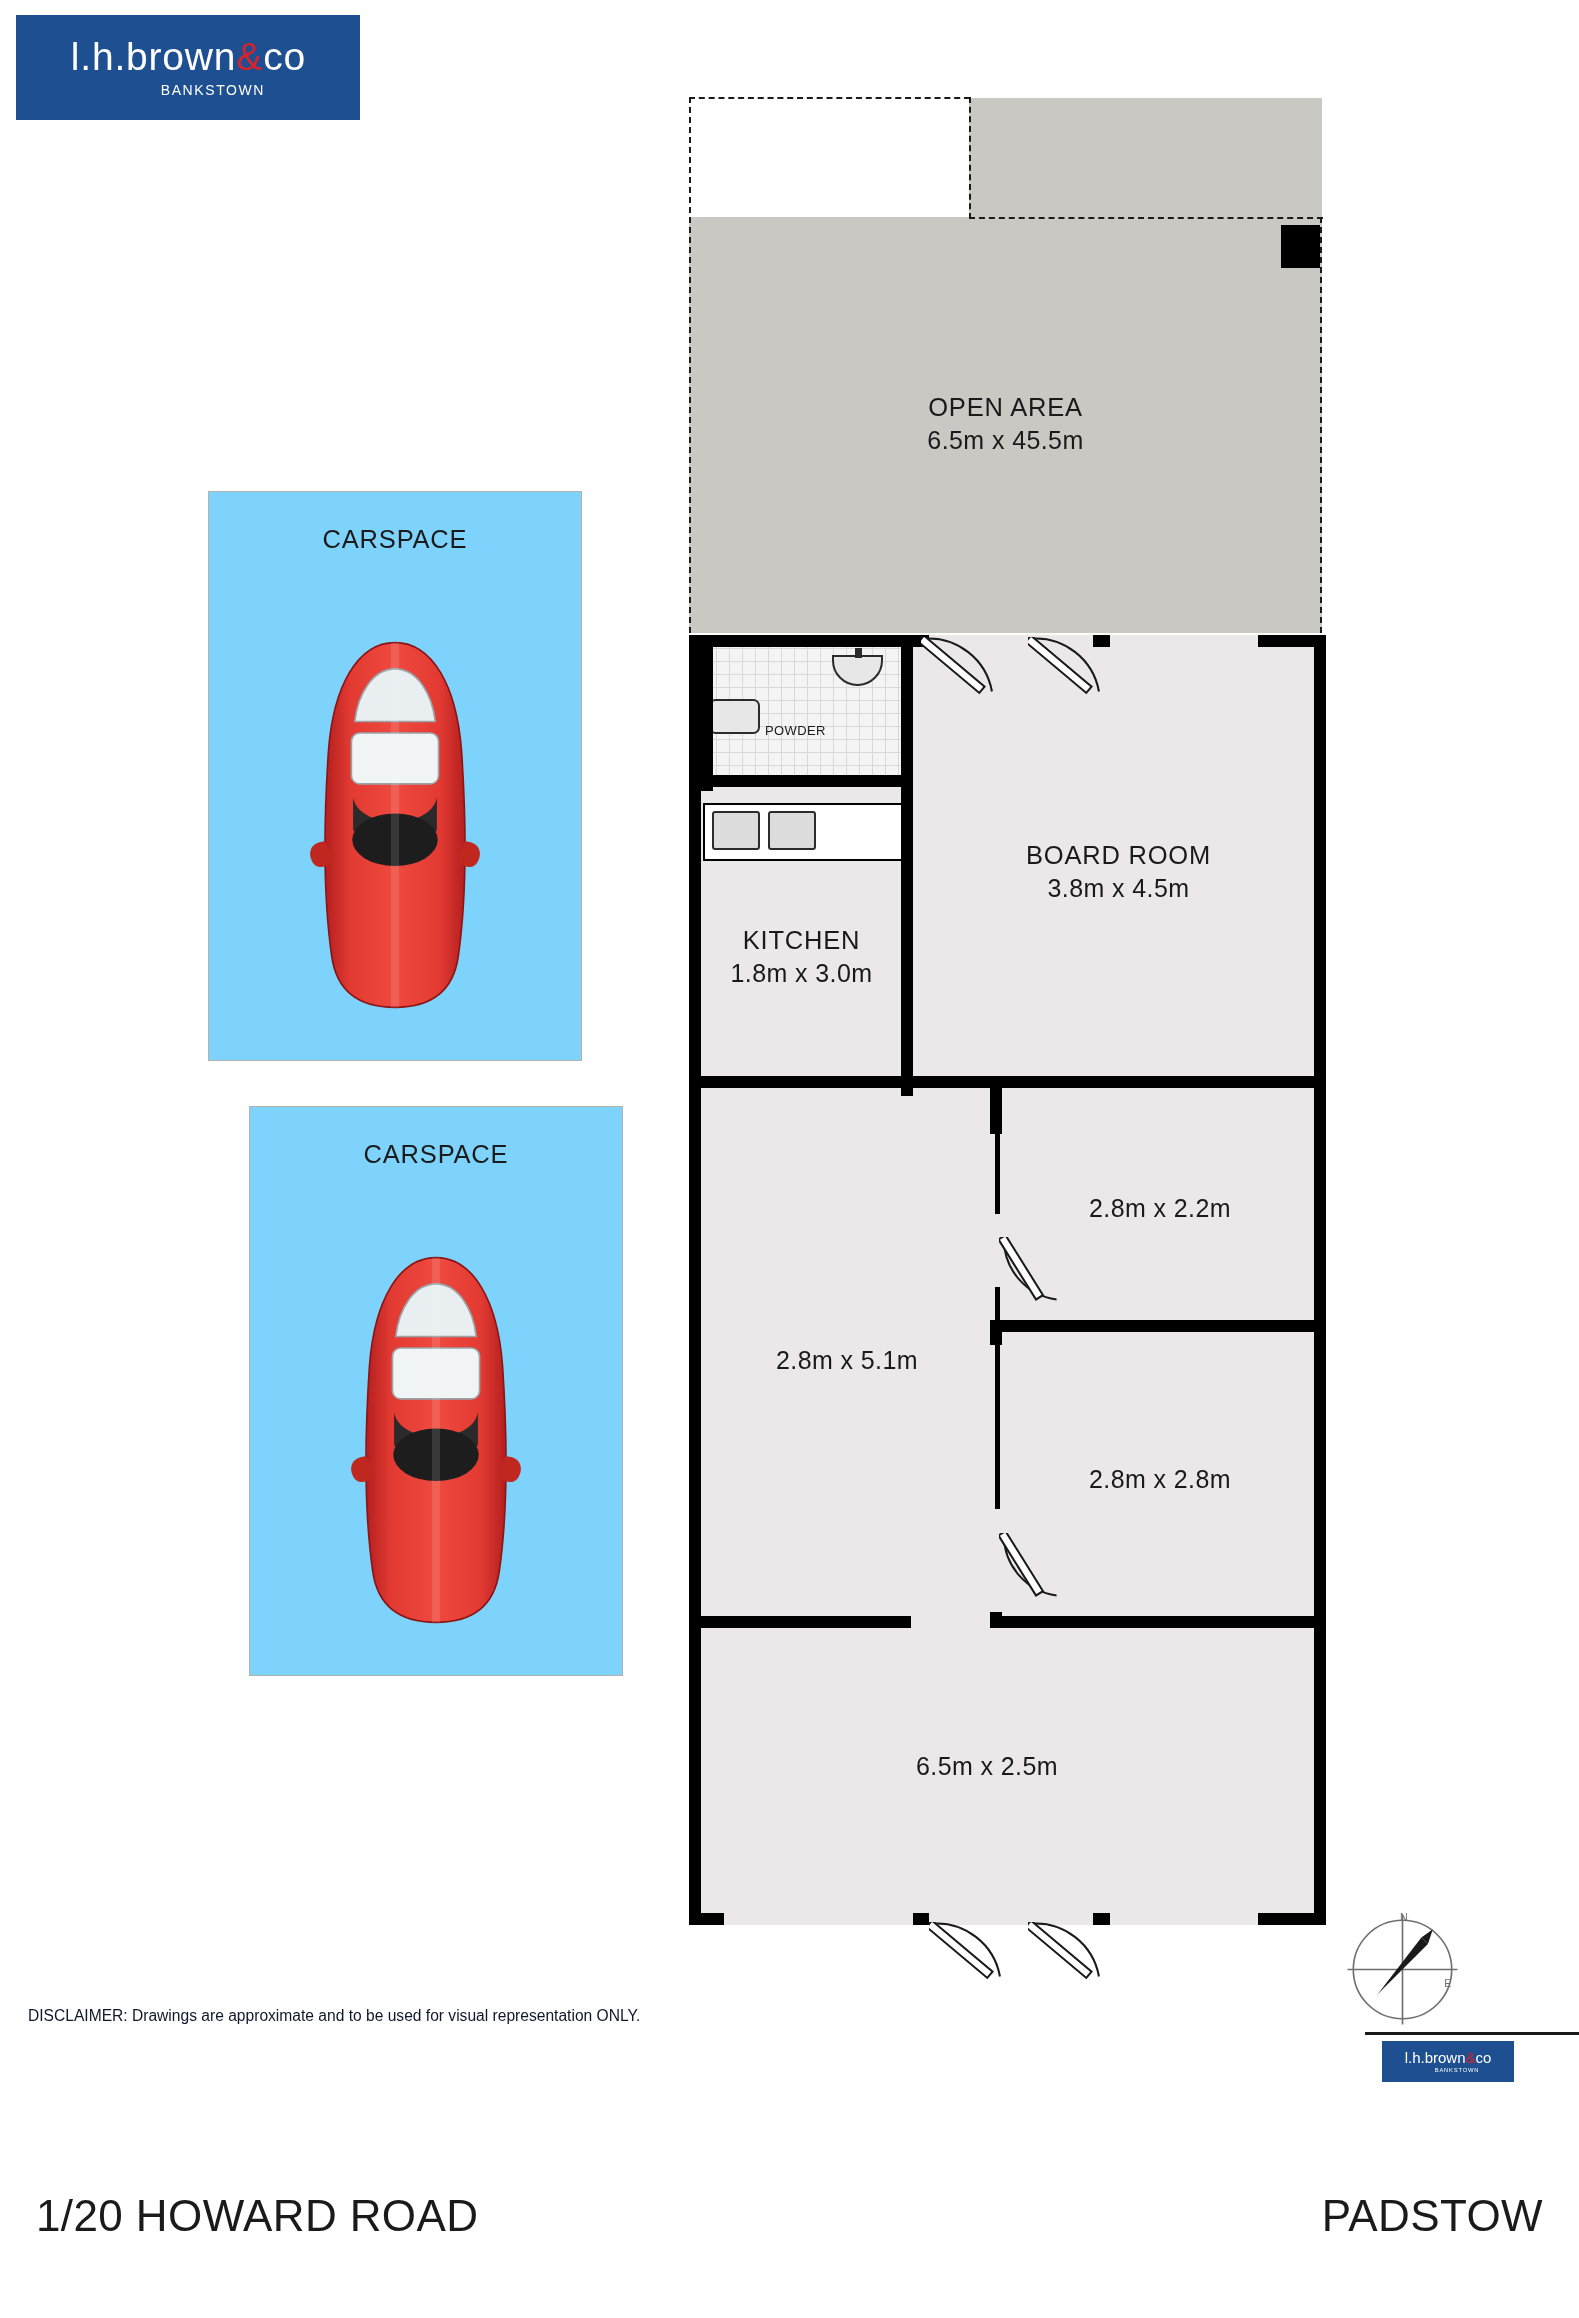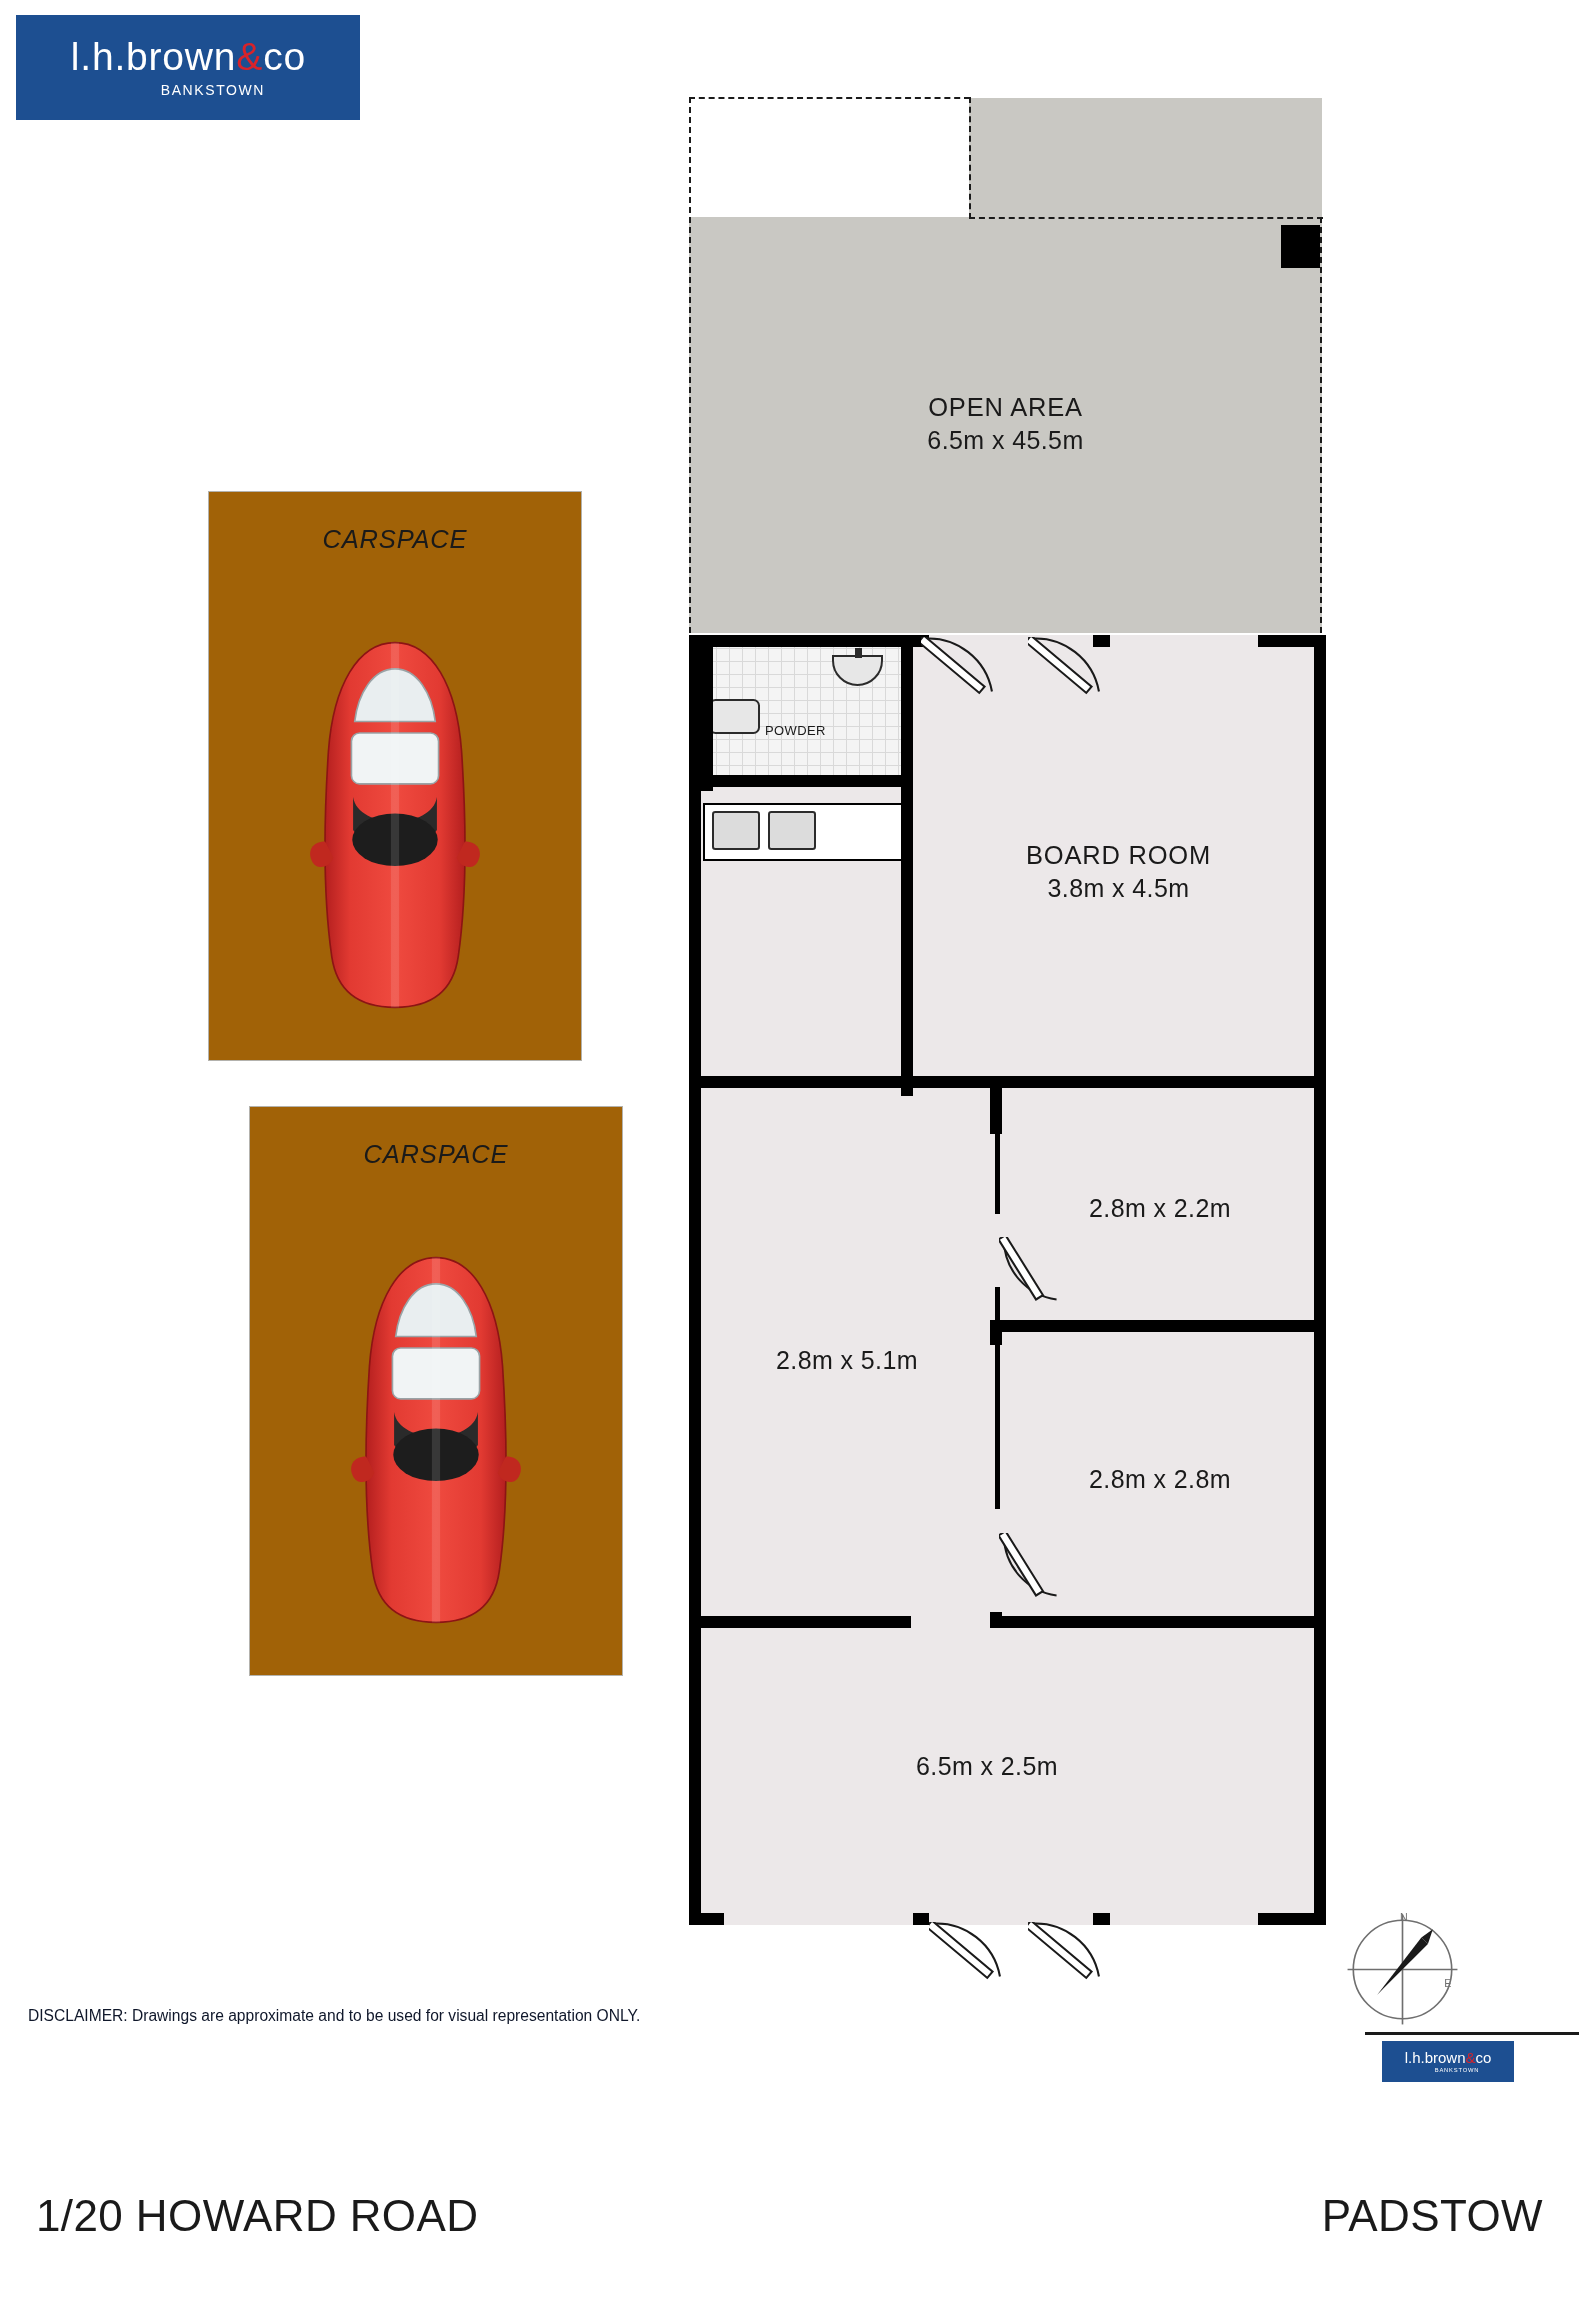--- a/index.html
+++ b/index.html
@@ -27,23 +27,22 @@
   }
   #brand-logo .brand-main .amp { color:#d8232a; }
   #brand-logo .brand-sub {
     font-size:14px; letter-spacing:1.6px; color:#ffffff;
     margin-top:6.6px; margin-left:49px;
   }
 
   
   .carspace {
     position:absolute;
-    background:#a16207;
+    background:#7dd3fc;
     border:1.6px solid #b3b2ad;
-    font-style:italic;
   }
   .carspace .cs-label {
     position:absolute; left:0; right:0; top:33px;
     text-align:center; font-size:25.5px; letter-spacing:0.8px; color:#1a1a1a;
   }
   #carspace-1 { left:208px; top:491px; width:374px; height:570px; }
   #carspace-2 { left:249px; top:1106px; width:374px; height:570px; }
   .car-wrap { position:absolute; left:50%; transform:translateX(-50%); top:144px; width:189px; height:378px; }
 
   
@@ -249,20 +248,24 @@
 
   <div class="room" style="left:929px; top:615px; width:164px; height:11.5px;"></div>
   <div class="room" style="left:1110px; top:615px; width:148px; height:11.5px;"></div>
 
   <div class="wall" style="left:701px; top:615px; width:11.5px; height:156px;"></div>
   <div class="wall" style="left:901px; top:615px; width:11.5px; height:247px;"></div>
   <div class="wall" style="left:701px; top:755px; width:212px; height:11.5px;"></div>
 
   <div class="wall" style="left:901px; top:615px; width:11.5px; height:461px;"></div>
 
+  <div class="room-label" style="left:689px; top:903px; width:225px;">
+    <div class="rm-title">KITCHEN</div>
+    <div class="rm-dims">1.8m x 3.0m</div>
+  </div>
 
   <div class="room-label" style="left:913px; top:818px; width:411px;">
     <div class="rm-title">BOARD ROOM</div>
     <div class="rm-dims">3.8m x 4.5m</div>
   </div>
 
   <div class="wall" style="left:689px; top:1056px; width:637px; height:11.5px;"></div>
 
   <div class="wall" style="left:990px; top:1056px; width:11.5px; height:58px;"></div>
   <div class="thin-wall" style="left:995px; top:1079px; width:5px; height:115px;"></div>

